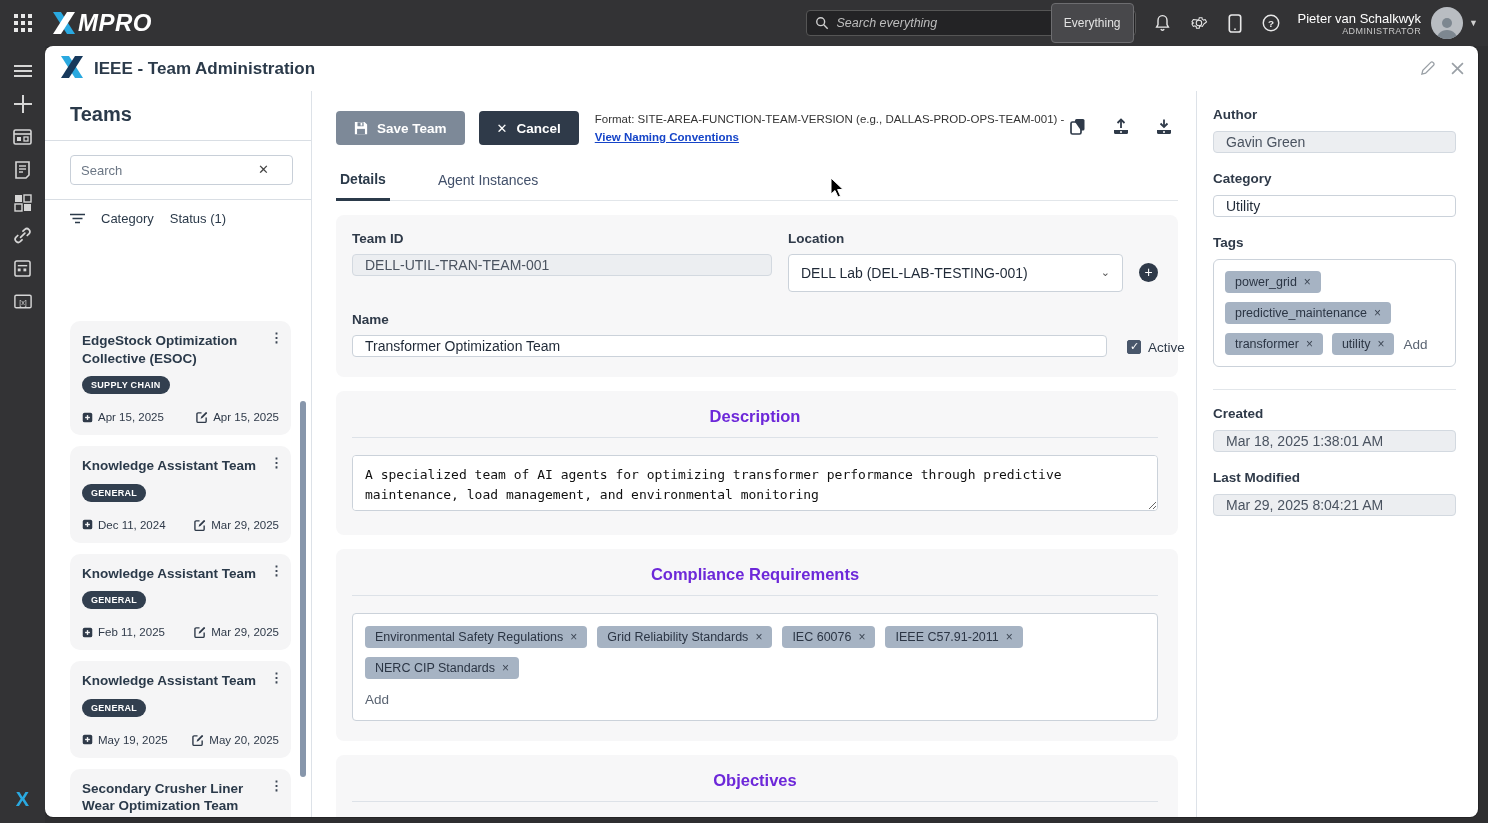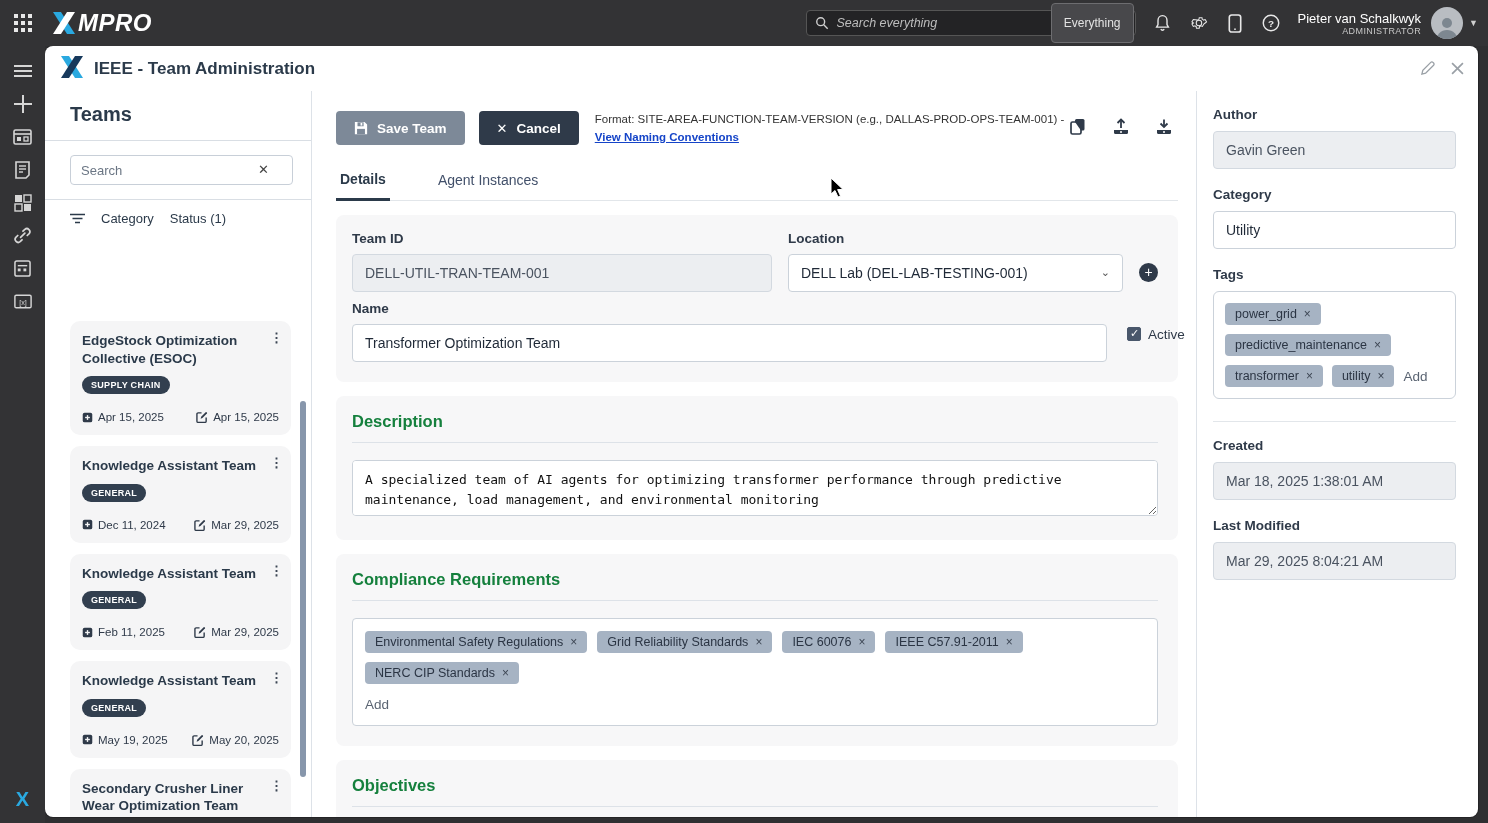--- a/index.html
+++ b/index.html
@@ -72,34 +72,34 @@
   .io-icons { margin-left:auto; display:flex; gap:23px; padding-top:6px; margin-right:4px; }
   .io-icons button { background:none; border:none; cursor:pointer; }
   .tabs { display:flex; gap:44px; margin-top:24px; border-bottom:1px solid #e2e6ea; }
   .tab { background:none; border:none; font-size:14px; color:#42506a; padding:0 4px 11px 4px; cursor:pointer; font-family:"Liberation Sans",sans-serif; }
   .tab.active { color:#2b3a4a; font-weight:700; border-bottom:3px solid #2b3a4a; margin-bottom:-1px; }
   .panel-card { background:#f7f7f8; border-radius:8px; padding:16px 20px 20px 16px; margin-top:14px; }
   .field-label { font-size:13.5px; font-weight:700; color:#2f3a49; margin-bottom:8px; }
   .row2col { display:flex; gap:16px; }
   .col-teamid { flex:0 0 420px; }
   .col-loc { flex:1; }
-  input.text { height:38px; width:100%; border:1px solid #cbd2da; border-radius:4px; background:#fff; font-size:14px; color:#1f2937; padding:1px 12px; outline:none; font-family:"Liberation Sans",sans-serif; }
+  input.text { height:22px; width:100%; border:1px solid #cbd2da; border-radius:4px; background:#fff; font-size:14px; color:#1f2937; padding:1px 12px; outline:none; font-family:"Liberation Sans",sans-serif; }
   input.text:disabled, input.disabled { background:#eceef1; border-color:#d3d9e0; color:#4a5360; }
   .loc-row { display:flex; align-items:center; }
   .select-box { flex:1; height:38px; border:1px solid #cbd2da; border-radius:4px; background:#fff; display:flex; align-items:center; padding:0 12px; font-size:14px; color:#1f2937; cursor:pointer; }
   .select-box .chev { margin-left:auto; color:#555; font-size:11px; }
   .plus-circle { width:19px; height:19px; border-radius:50%; background:#2f3a49; color:#fff; border:none; font-size:14px; line-height:17px; text-align:center; margin-left:16px; cursor:pointer; padding:0; }
-  .name-row { display:flex; align-items:flex-start; margin-top:9px; }
+  .name-row { display:flex; align-items:center; margin-top:20px; }
   .name-input-wrap { flex:0 0 755px; }
   .active-wrap { display:flex; align-items:center; gap:7px; margin-left:20px; }
   .checkbox { width:14px; height:14px; border-radius:2px; background:#fff; border:1px solid #8a93a0; cursor:pointer; position:relative; }
   .checkbox[data-checked="true"] { background:#49576b; border-color:#49576b; }
   .checkbox[data-checked="true"]::after { content:"✓"; color:#fff; font-size:11px; position:absolute; top:-1px; left:2px; }
   .active-label { font-size:13.5px; color:#2f3a49; }
-  .section-title { font-size:16.5px; font-weight:700; color:#15803d; }
+  .section-title { font-size:16.5px; font-weight:700; color:#6d28d9;text-align:center; }
   .section-divider { height:1px; background:#dde2e8; margin:11px 0 17px 0; }
   textarea.desc { width:100%; height:56px; border:1px solid #cbd2da; border-radius:4px; padding:9px 12px; font-family:"DejaVu Sans Mono",monospace; font-size:13px; line-height:1.55; color:#111; resize:vertical; outline:none; background:#fff; }
   .tagbox { background:#fff; border:1px solid #cbd2da; border-radius:4px; padding:12px; }
   .tagrow { display:flex; flex-wrap:wrap; gap:9px 10px; }
   .chip { display:inline-flex; align-items:center; gap:7px; background:#a6b3c3; color:#2b3544; font-size:12.5px; padding:4px 10px; border-radius:4px; }
   .chip button { background:none; border:none; color:#3d4654; font-size:12px; cursor:pointer; line-height:1; padding:0; }
   .add-link { display:inline-block; margin-top:13px; font-size:13.5px; color:#5a6472; background:none; border:none; cursor:pointer; font-family:"Liberation Sans",sans-serif; }
 
   
   .right-panel { width:282px; flex:0 0 282px; border-left:1px solid #dde2e8; padding:16px 22px 0 16px; }

